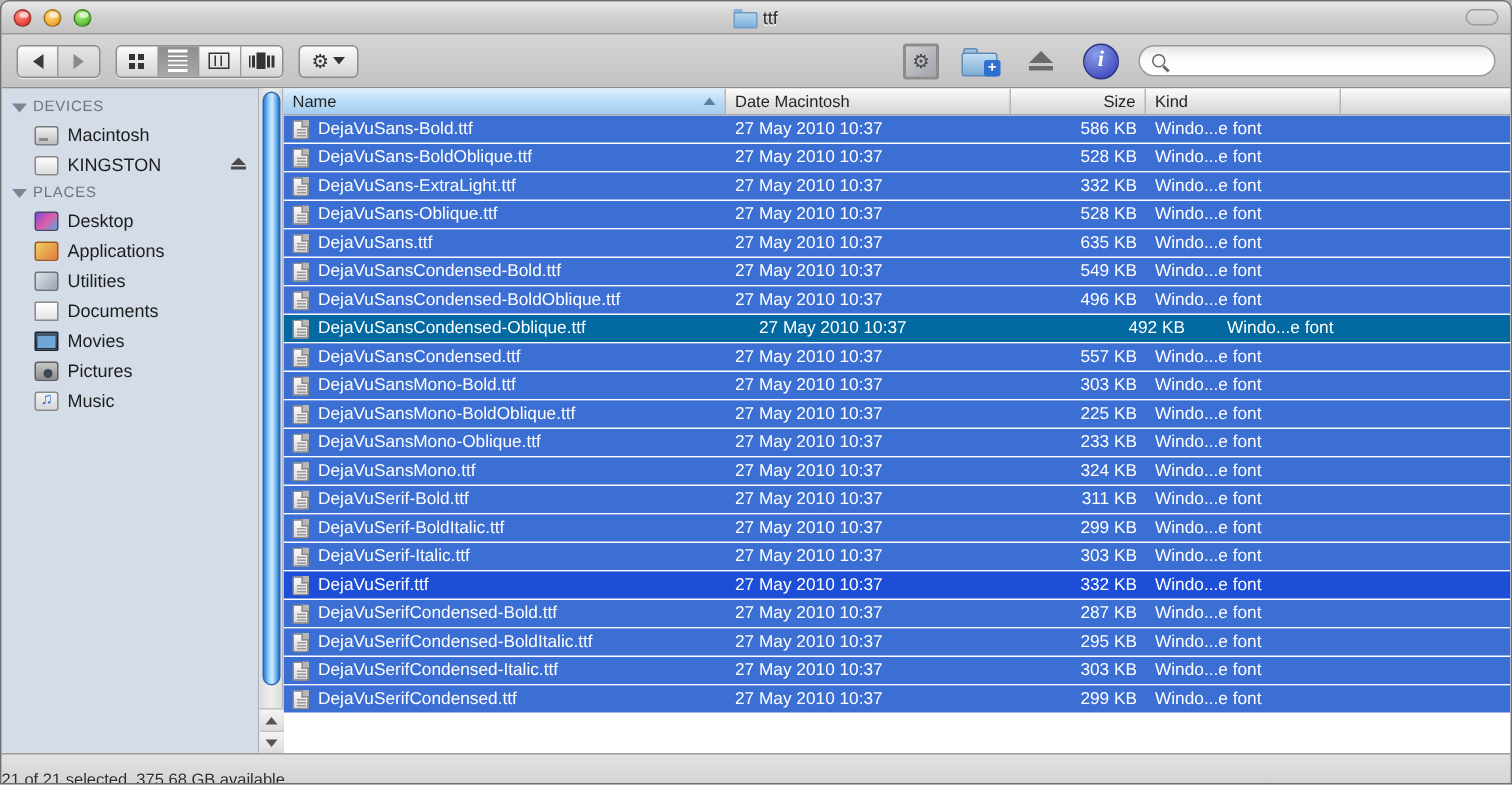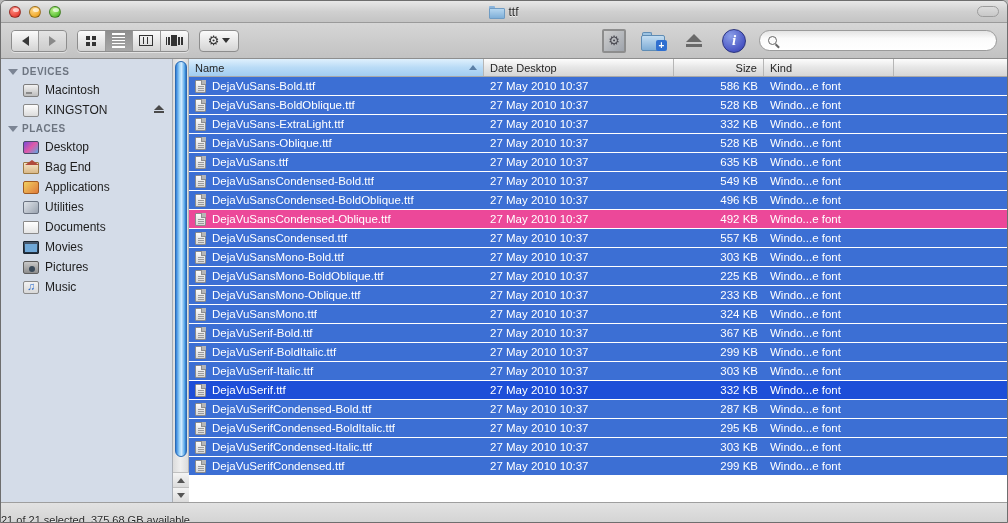--- a/index.html
+++ b/index.html
@@ -227,21 +227,21 @@
     display: flex; align-items: center; gap: 4px;
     padding: 3px 0 3px 7px;
   }
   .disc {
     width: 0; height: 0;
     border-left: 5px solid transparent;
     border-right: 5px solid transparent;
     border-top: 6px solid #7c8594;
   }
   .sb-group-label {
-    font-size: 10px; font-weight: bold; letter-spacing: 0.5px;
+    font-size: 10px; font-weight: normal; letter-spacing: 0.5px;
     color: #6d7581; text-transform: uppercase;
   }
   .sb-item {
     display: flex; align-items: center; gap: 6px;
     padding: 2px 6px 2px 22px;
     height: 20px;
     position: relative;
   }
   .sb-label { font-size: 12px; color: #1d1d1d; white-space: nowrap; }
   .sb-eject {
@@ -519,24 +519,20 @@
         </div>
         <div class="sb-group">
           <span class="disc"></span>
           <span class="sb-group-label">PLACES</span>
         </div>
         <div class="sb-item">
           <span class="sbi sbi-desktop"></span>
           <span class="sb-label">Desktop</span>
         </div>
         <div class="sb-item">
-          <span class="sbi sbi-home"></span>
-          <span class="sb-label">Bag End</span>
-        </div>
-        <div class="sb-item">
           <span class="sbi sbi-apps"></span>
           <span class="sb-label">Applications</span>
         </div>
         <div class="sb-item">
           <span class="sbi sbi-util"></span>
           <span class="sb-label">Utilities</span>
         </div>
         <div class="sb-item">
           <span class="sbi sbi-doc"></span>
           <span class="sb-label">Documents</span>
@@ -569,21 +565,21 @@
             </div>
         </div>
 
         <div id="listcontent">
           <div id="header">
               <div class="hcell c-name sorted">
                 <span>Name</span>
                 <span class="sort-tri"></span>
               </div>
               <div class="hcell c-date">
-                <span>Date Desktop</span>
+                <span>Date Macintosh</span>
               </div>
               <div class="hcell c-size num">
                 <span>Size</span>
               </div>
               <div class="hcell c-kind">
                 <span>Kind</span>
               </div>
               <div class="hcell c-rest"></div>
             </div>
           <div id="rows">
@@ -650,21 +646,21 @@
               <div class="row" style="background: rgb(60, 111, 212);">
                 <div class="cell name c-name">
                   <span class="doc-ico"></span>
                   <span>DejaVuSansCondensed-BoldOblique.ttf</span>
                 </div>
                 <div class="cell c-date">27 May 2010 10:37</div>
                 <div class="cell num c-size">496 KB</div>
                 <div class="cell c-kind">Windo...e font</div>
                 <div class="cell c-rest"></div>
               </div>
-              <div class="row" style="background: #ec4899;">
+              <div class="row" style="background: #0369a1; gap: 16px;">
                 <div class="cell name c-name">
                   <span class="doc-ico"></span>
                   <span>DejaVuSansCondensed-Oblique.ttf</span>
                 </div>
                 <div class="cell c-date">27 May 2010 10:37</div>
                 <div class="cell num c-size">492 KB</div>
                 <div class="cell c-kind">Windo...e font</div>
                 <div class="cell c-rest"></div>
               </div>
               <div class="row" style="background: rgb(60, 111, 212);">
@@ -716,21 +712,21 @@
                 <div class="cell num c-size">324 KB</div>
                 <div class="cell c-kind">Windo...e font</div>
                 <div class="cell c-rest"></div>
               </div>
               <div class="row" style="background: rgb(60, 111, 212);">
                 <div class="cell name c-name">
                   <span class="doc-ico"></span>
                   <span>DejaVuSerif-Bold.ttf</span>
                 </div>
                 <div class="cell c-date">27 May 2010 10:37</div>
-                <div class="cell num c-size">367 KB</div>
+                <div class="cell num c-size">311 KB</div>
                 <div class="cell c-kind">Windo...e font</div>
                 <div class="cell c-rest"></div>
               </div>
               <div class="row" style="background: rgb(60, 111, 212);">
                 <div class="cell name c-name">
                   <span class="doc-ico"></span>
                   <span>DejaVuSerif-BoldItalic.ttf</span>
                 </div>
                 <div class="cell c-date">27 May 2010 10:37</div>
                 <div class="cell num c-size">299 KB</div>

